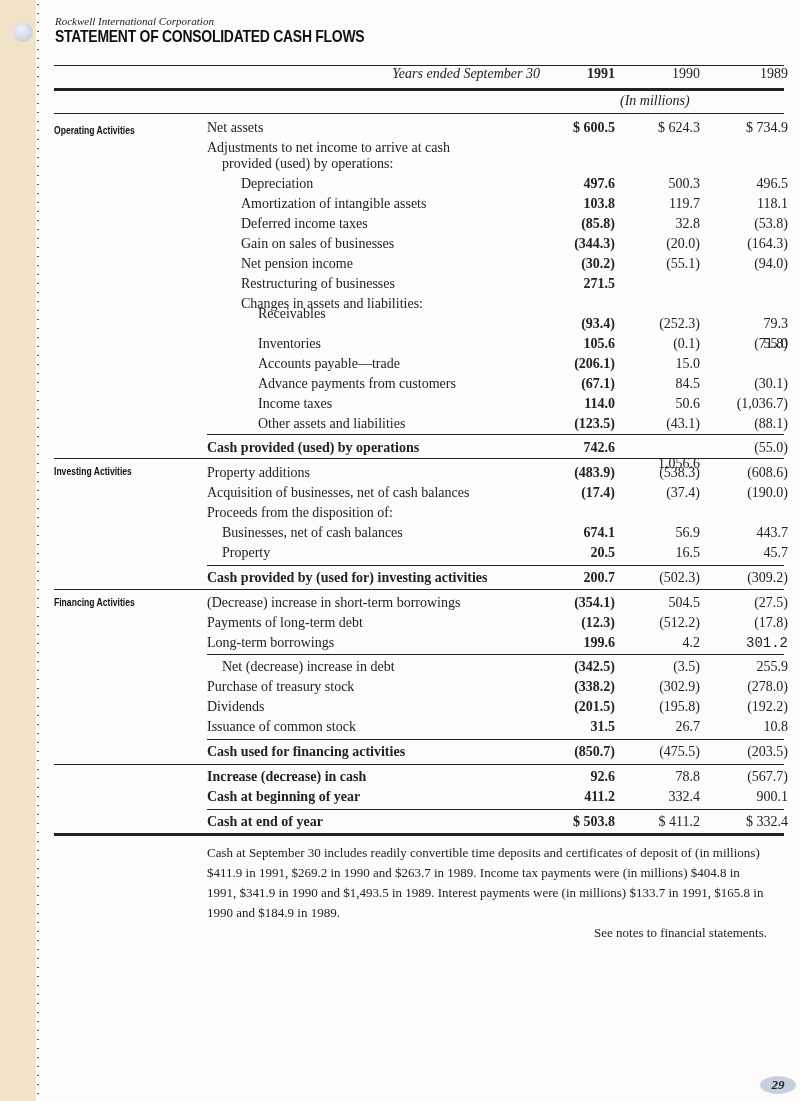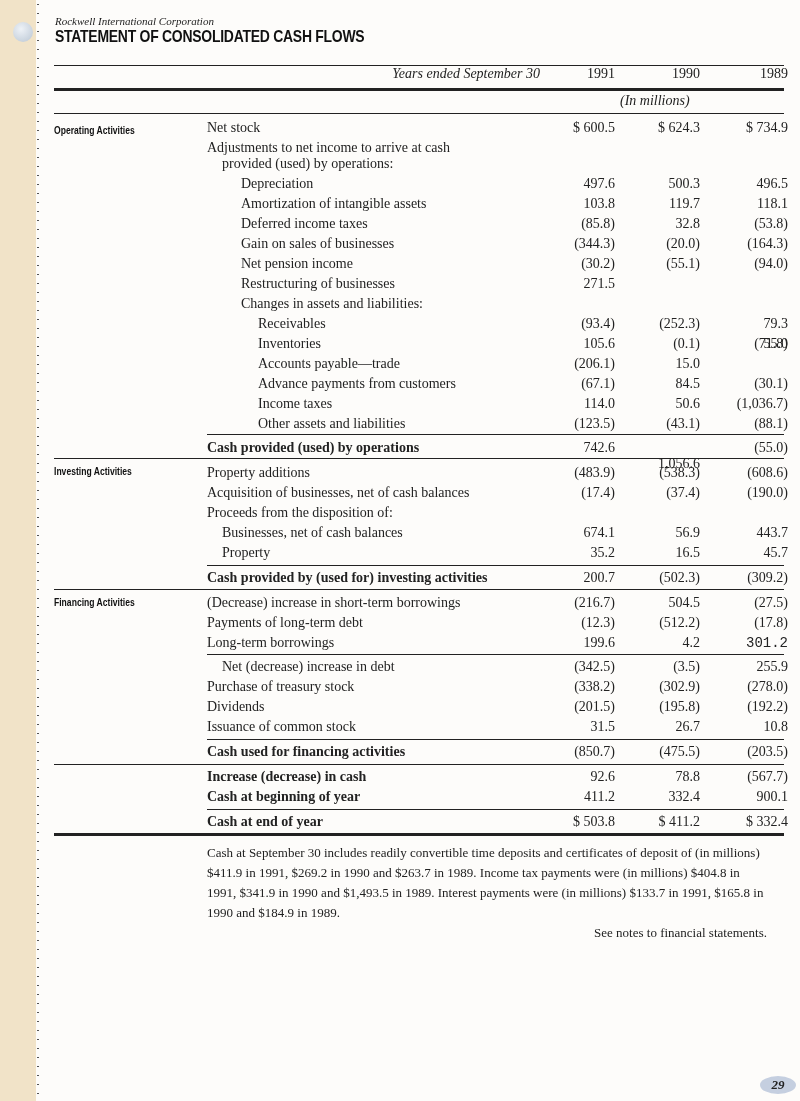--- a/index.html
+++ b/index.html
@@ -27,21 +27,21 @@
     font-style: italic; font-size: 11px; color: #222;
   }
   .title {
     position: absolute; left: 55px; top: 27px; font-family: "Liberation Sans", sans-serif;
     font-weight: bold; font-size: 17px; letter-spacing: -0.3px; transform: scaleX(0.82);
     transform-origin: left; color: #111;
   }
   .rule { position: absolute; background: #222; }
   .t { position: absolute; font-family: "Liberation Serif", serif; font-size: 14px; white-space: nowrap; line-height: 16px; }
   .hdr-years { left: 300px; width: 240px; text-align: right; font-style: italic; top: 66px; font-size: 14px; }
-  .col1 { right: 185px; text-align: right; font-weight: normal; }
+  .col1 { right: 185px; text-align: right; font-weight: bold; }
   .col2 { right: 100px; text-align: right; }
   .col3 { right: 12px; text-align: right; }
   .yr { top: 66px; }
   .in-millions { left: 620px; top: 93px; font-style: italic; }
   .sec-label {
     position: absolute; left: 54px; font-family: "Liberation Sans", sans-serif; font-weight: bold;
     font-size: 11px; transform: scaleX(0.78); transform-origin: left; color: #111;
   }
   .lbl { left: 207px; }
   .ind1 { left: 222px; }
@@ -74,21 +74,21 @@
 <div class="t col2 yr">1990</div>
 <div class="t col3 yr">1989</div>
 <div class="t in-millions">(In millions)</div>
 
 <div class="sec-label" style="top:124px;">Operating Activities</div>
 <div class="sec-label" style="top:465px;">Investing Activities</div>
 <div class="sec-label" style="top:596px;">Financing Activities</div>
 
 <div id="table">
     <div>
-      <div class="t lbl" style="top: 120px;">Net stock</div>
+      <div class="t lbl" style="top: 120px;">Net assets</div>
       <div class="t col1" style="top: 120px;">$  600.5</div>
       <div class="t col2" style="top: 120px;">$  624.3</div>
       <div class="t col3" style="top: 120px;">$  734.9</div>
     </div>
     <div>
       <div class="t lbl" style="top: 140px;">Adjustments to net income to arrive at cash</div>
       <div class="t col1" style="top: 140px;"></div>
       <div class="t col2" style="top: 140px;"></div>
       <div class="t col3" style="top: 140px;"></div>
     </div>
@@ -134,21 +134,21 @@
       <div class="t col2" style="top: 276px;"></div>
       <div class="t col3" style="top: 276px;"></div>
     </div>
     <div>
       <div class="t ind2" style="top: 296px;">Changes in assets and liabilities:</div>
       <div class="t col1" style="top: 296px;"></div>
       <div class="t col2" style="top: 296px;"></div>
       <div class="t col3" style="top: 296px;"></div>
     </div>
     <div>
-      <div class="t ind3" style="top: 316px; text-align: right;">Receivables</div>
+      <div class="t ind3" style="top: 306px; text-align: right;">Receivables</div>
       <div class="t col1" style="top: 316px;">(93.4)</div>
       <div class="t col2" style="top: 316px;">(252.3)</div>
       <div class="t col3" style="top: 316px;">79.3</div>
     </div>
     <div>
       <div class="t ind3" style="top: 336px;">Inventories</div>
       <div class="t col1" style="top: 336px;">105.6</div>
       <div class="t col2" style="top: 336px;">(0.1)</div>
       <div class="t col3" style="top: 336px;">(71.8)</div>
     </div>
@@ -201,33 +201,33 @@
       <div class="t col3" style="top: 505px;"></div>
     </div>
     <div>
       <div class="t ind1" style="top: 525px;">Businesses, net of cash balances</div>
       <div class="t col1" style="top: 525px;">674.1</div>
       <div class="t col2" style="top: 525px;">56.9</div>
       <div class="t col3" style="top: 525px;">443.7</div>
     </div>
     <div>
       <div class="t ind1" style="top: 545px;">Property</div>
-      <div class="t col1" style="top: 545px;">35.2</div>
+      <div class="t col1" style="top: 545px;">20.5</div>
       <div class="t col2" style="top: 545px;">16.5</div>
       <div class="t col3" style="top: 545px;">45.7</div>
     </div>
     <div>
       <div class="t lbl bold" style="top: 570px;">Cash provided by (used for) investing activities</div>
       <div class="t col1" style="top: 570px;">200.7</div>
       <div class="t col2" style="top: 570px;">(502.3)</div>
       <div class="t col3" style="top: 570px;">(309.2)</div>
     </div>
     <div>
       <div class="t lbl" style="top: 595px;">(Decrease) increase in short-term borrowings</div>
-      <div class="t col1" style="top: 595px;">(216.7)</div>
+      <div class="t col1" style="top: 595px;">(354.1)</div>
       <div class="t col2" style="top: 595px;">504.5</div>
       <div class="t col3" style="top: 595px;">(27.5)</div>
     </div>
     <div>
       <div class="t lbl" style="top: 615px;">Payments of long-term debt</div>
       <div class="t col1" style="top: 615px;">(12.3)</div>
       <div class="t col2" style="top: 615px;">(512.2)</div>
       <div class="t col3" style="top: 615px;">(17.8)</div>
     </div>
     <div>

